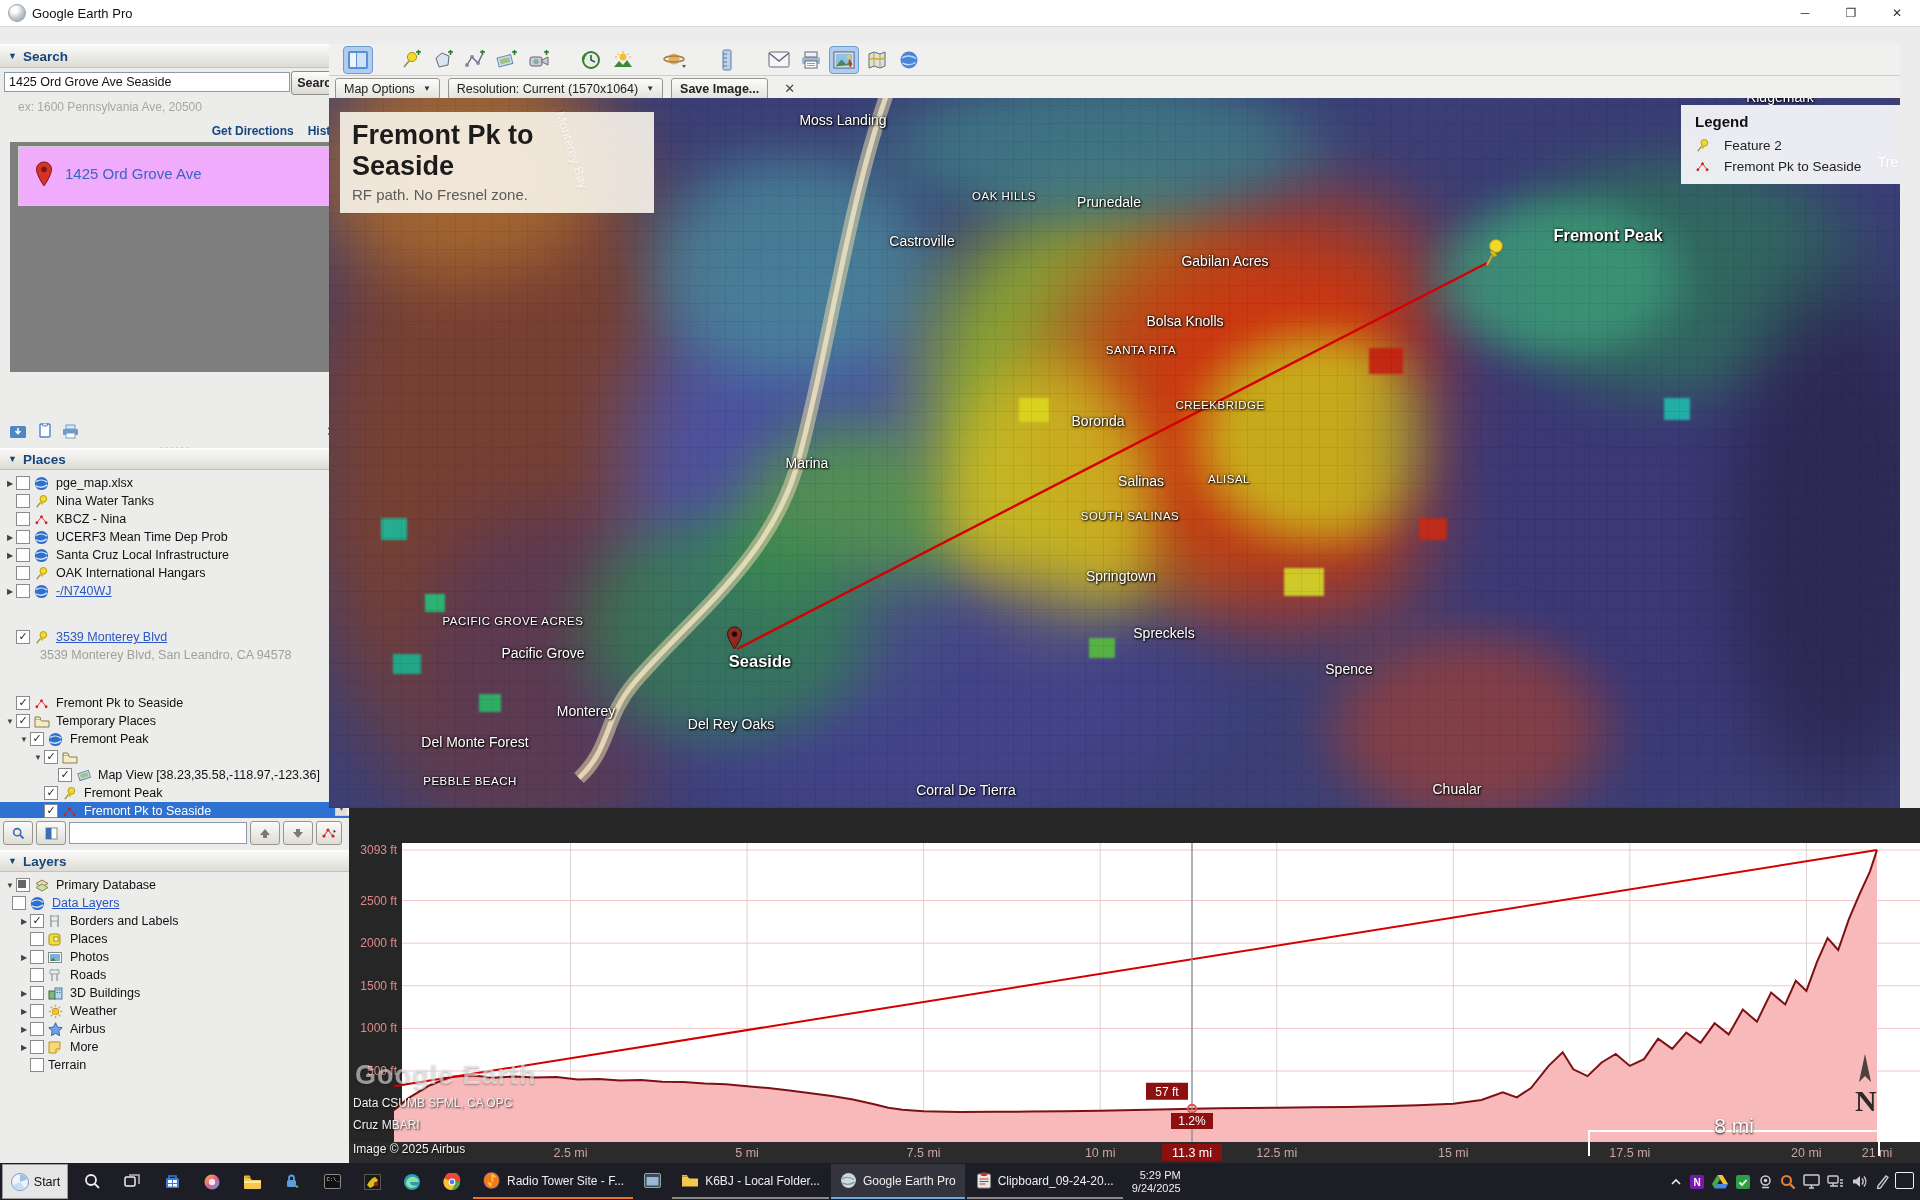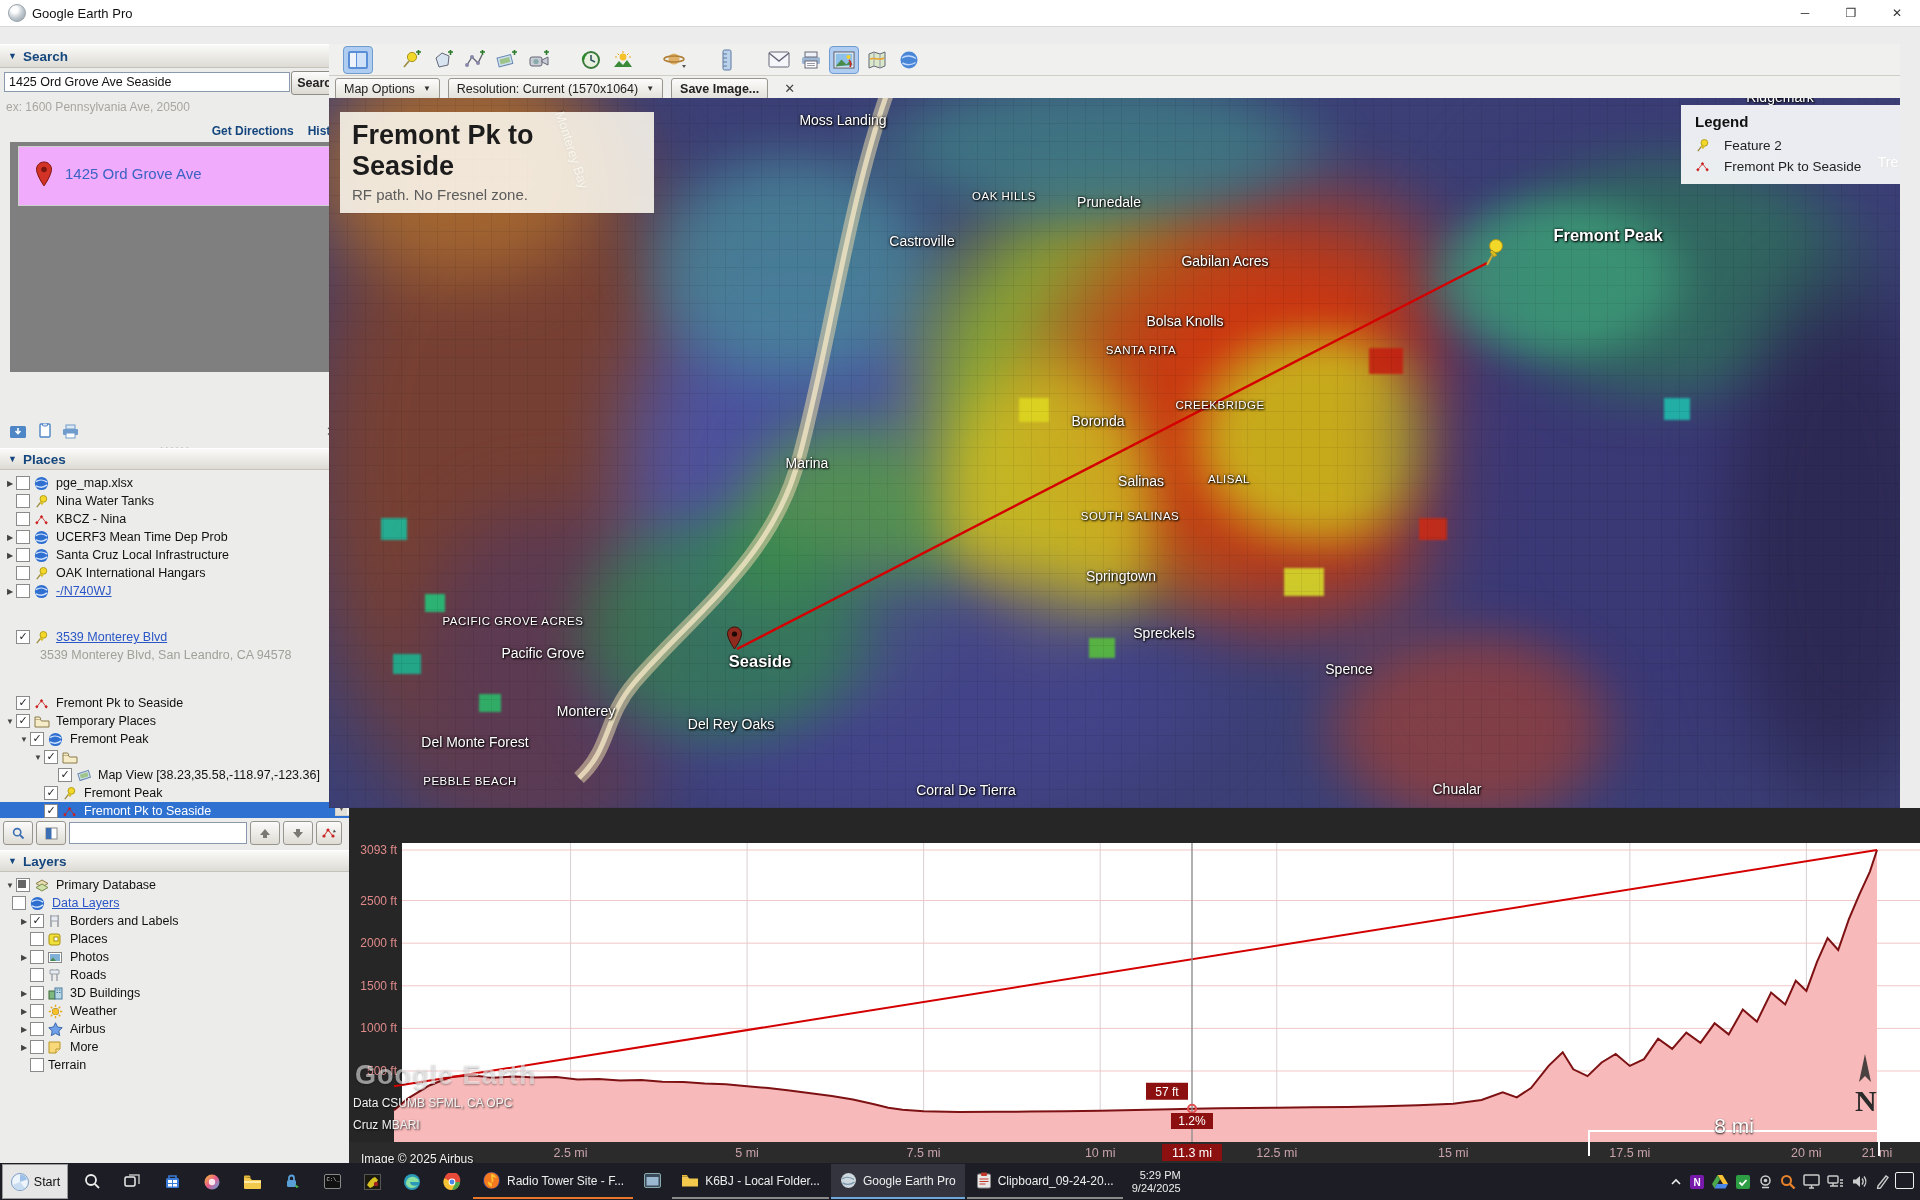--- a/index.html
+++ b/index.html
@@ -26,21 +26,21 @@
   .sechead{height:22px;background:linear-gradient(#fafaf8,#dddbd4);border-top:1px solid #fff;
     border-bottom:1px solid #c4c2ba;display:flex;align-items:center;font-weight:bold;
     color:#15477e;font-size:13.5px;}
   .sechead .tri{color:#15477e;font-size:9px;margin:0 6px 0 8px;}
   .srow{position:absolute;left:0;width:349px;}
   input.searchbox{position:absolute;left:4px;top:4px;width:276px;height:18px;border:1px solid #8a99ad;
     font-size:12.5px;padding:0 4px;background:#fff;color:#111;}
   .searchbtn{position:absolute;left:291px;top:3px;width:52px;height:22px;background:linear-gradient(#fcfcfc,#dcdad2);
     border:1px solid #8e8c84;border-radius:3px;font-weight:bold;font-size:12.5px;color:#222;
     display:flex;align-items:center;justify-content:center;}
-  .hint{color:#a8a6a0;font-size:12px;padding-left:6px;}
+  .hint{color:#a8a6a0;font-size:12px;padding-left:18px;}
   .slinks{display:flex;justify-content:flex-end;gap:14px;font-size:12px;font-weight:bold;
     color:#15477e;padding-right:10px;}
   .resultpanel{position:absolute;left:10px;top:142px;width:334px;height:230px;background:#7f7f7f;}
   .resultcard{position:absolute;left:8px;top:4px;width:318px;height:58px;background:#f0abfc;
     border:1px solid #cfcfcf;}
   .resultcard .pin{position:absolute;left:16px;top:14px;}
   .resultcard .rtext{position:absolute;left:46px;top:18px;color:#3b63c4;font-size:15px;}
   .pactions{position:absolute;left:0;top:376px;width:349px;height:22px;display:flex;align-items:center;gap:10px;padding-left:10px;box-sizing:border-box;}
   .pactions .x{position:absolute;right:12px;color:#555;font-size:13px;}
   .splitdots{position:absolute;left:160px;top:400px;color:#9a9a94;font-size:9px;letter-spacing:2px;}
@@ -851,21 +851,21 @@
           <text x="927.7380952380953" y="349" text-anchor="middle" font-size="12.5" fill="#c9a3ab" font-family="Liberation Sans, sans-serif">12.5 mi</text>
           <text x="1104.2857142857142" y="349" text-anchor="middle" font-size="12.5" fill="#c9a3ab" font-family="Liberation Sans, sans-serif">15 mi</text>
           <text x="1280.8333333333333" y="349" text-anchor="middle" font-size="12.5" fill="#c9a3ab" font-family="Liberation Sans, sans-serif">17.5 mi</text>
           <text x="1457.3809523809523" y="349" text-anchor="middle" font-size="12.5" fill="#c9a3ab" font-family="Liberation Sans, sans-serif">20 mi</text>
           <text x="1528" y="349" text-anchor="middle" font-size="12.5" fill="#c9a3ab" font-family="Liberation Sans, sans-serif">21 mi</text>
         </svg>
       </div>
 
     <div class="credits" style="left:4px;top:288px;">Data CSUMB SFML, CA OPC</div>
     <div class="credits" style="left:4px;top:310px;">Cruz MBARI</div>
-    <div class="credits" style="left:12px;top:334px;margin-top:10px;">Image © 2025 Airbus</div>
+    <div class="credits" style="left:4px;top:334px;">Image © 2025 Airbus</div>
     <div id="watermark">Google Earth</div>
 
     <div id="scalebar"></div>
     <div id="scalelabel">8 mi</div>
     <div id="compassN">
       <svg width="20" height="30" viewBox="0 0 20 30">
           <path d="M10 0 16 28 10 22 4 28z" fill="#2b2b2b" opacity=".85"></path>
         </svg>
       <div class="n">N</div>
     </div>

